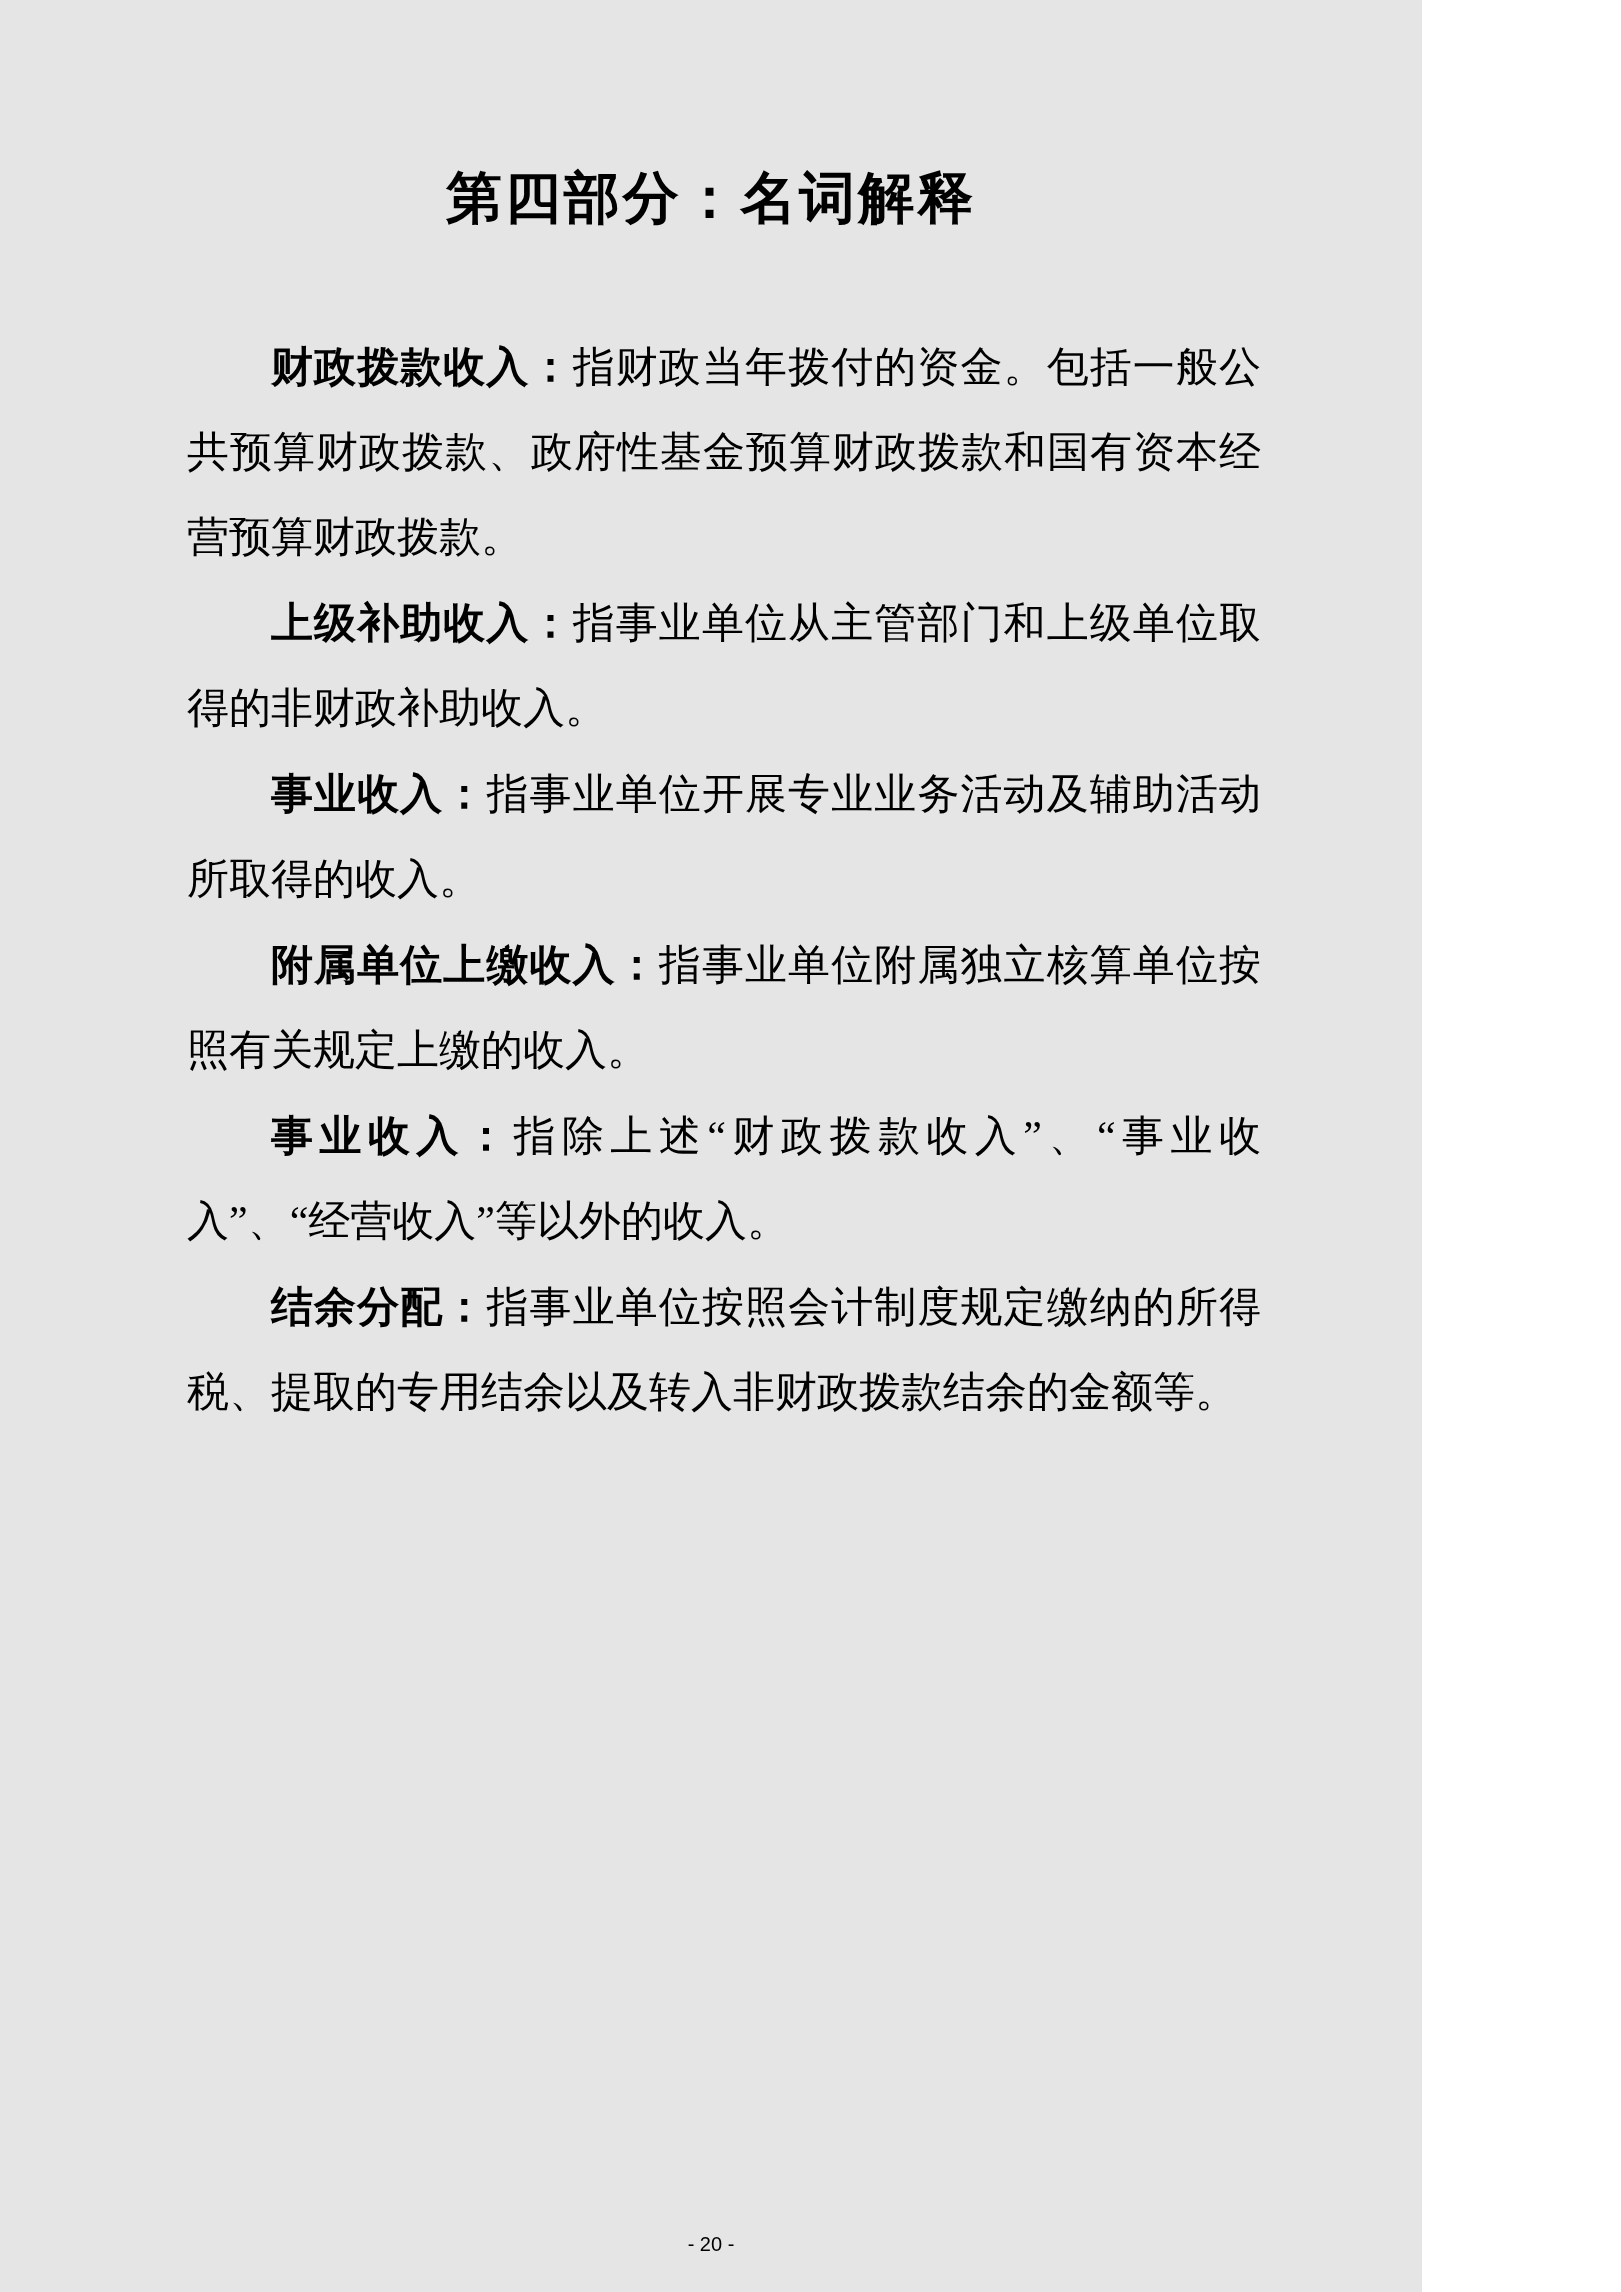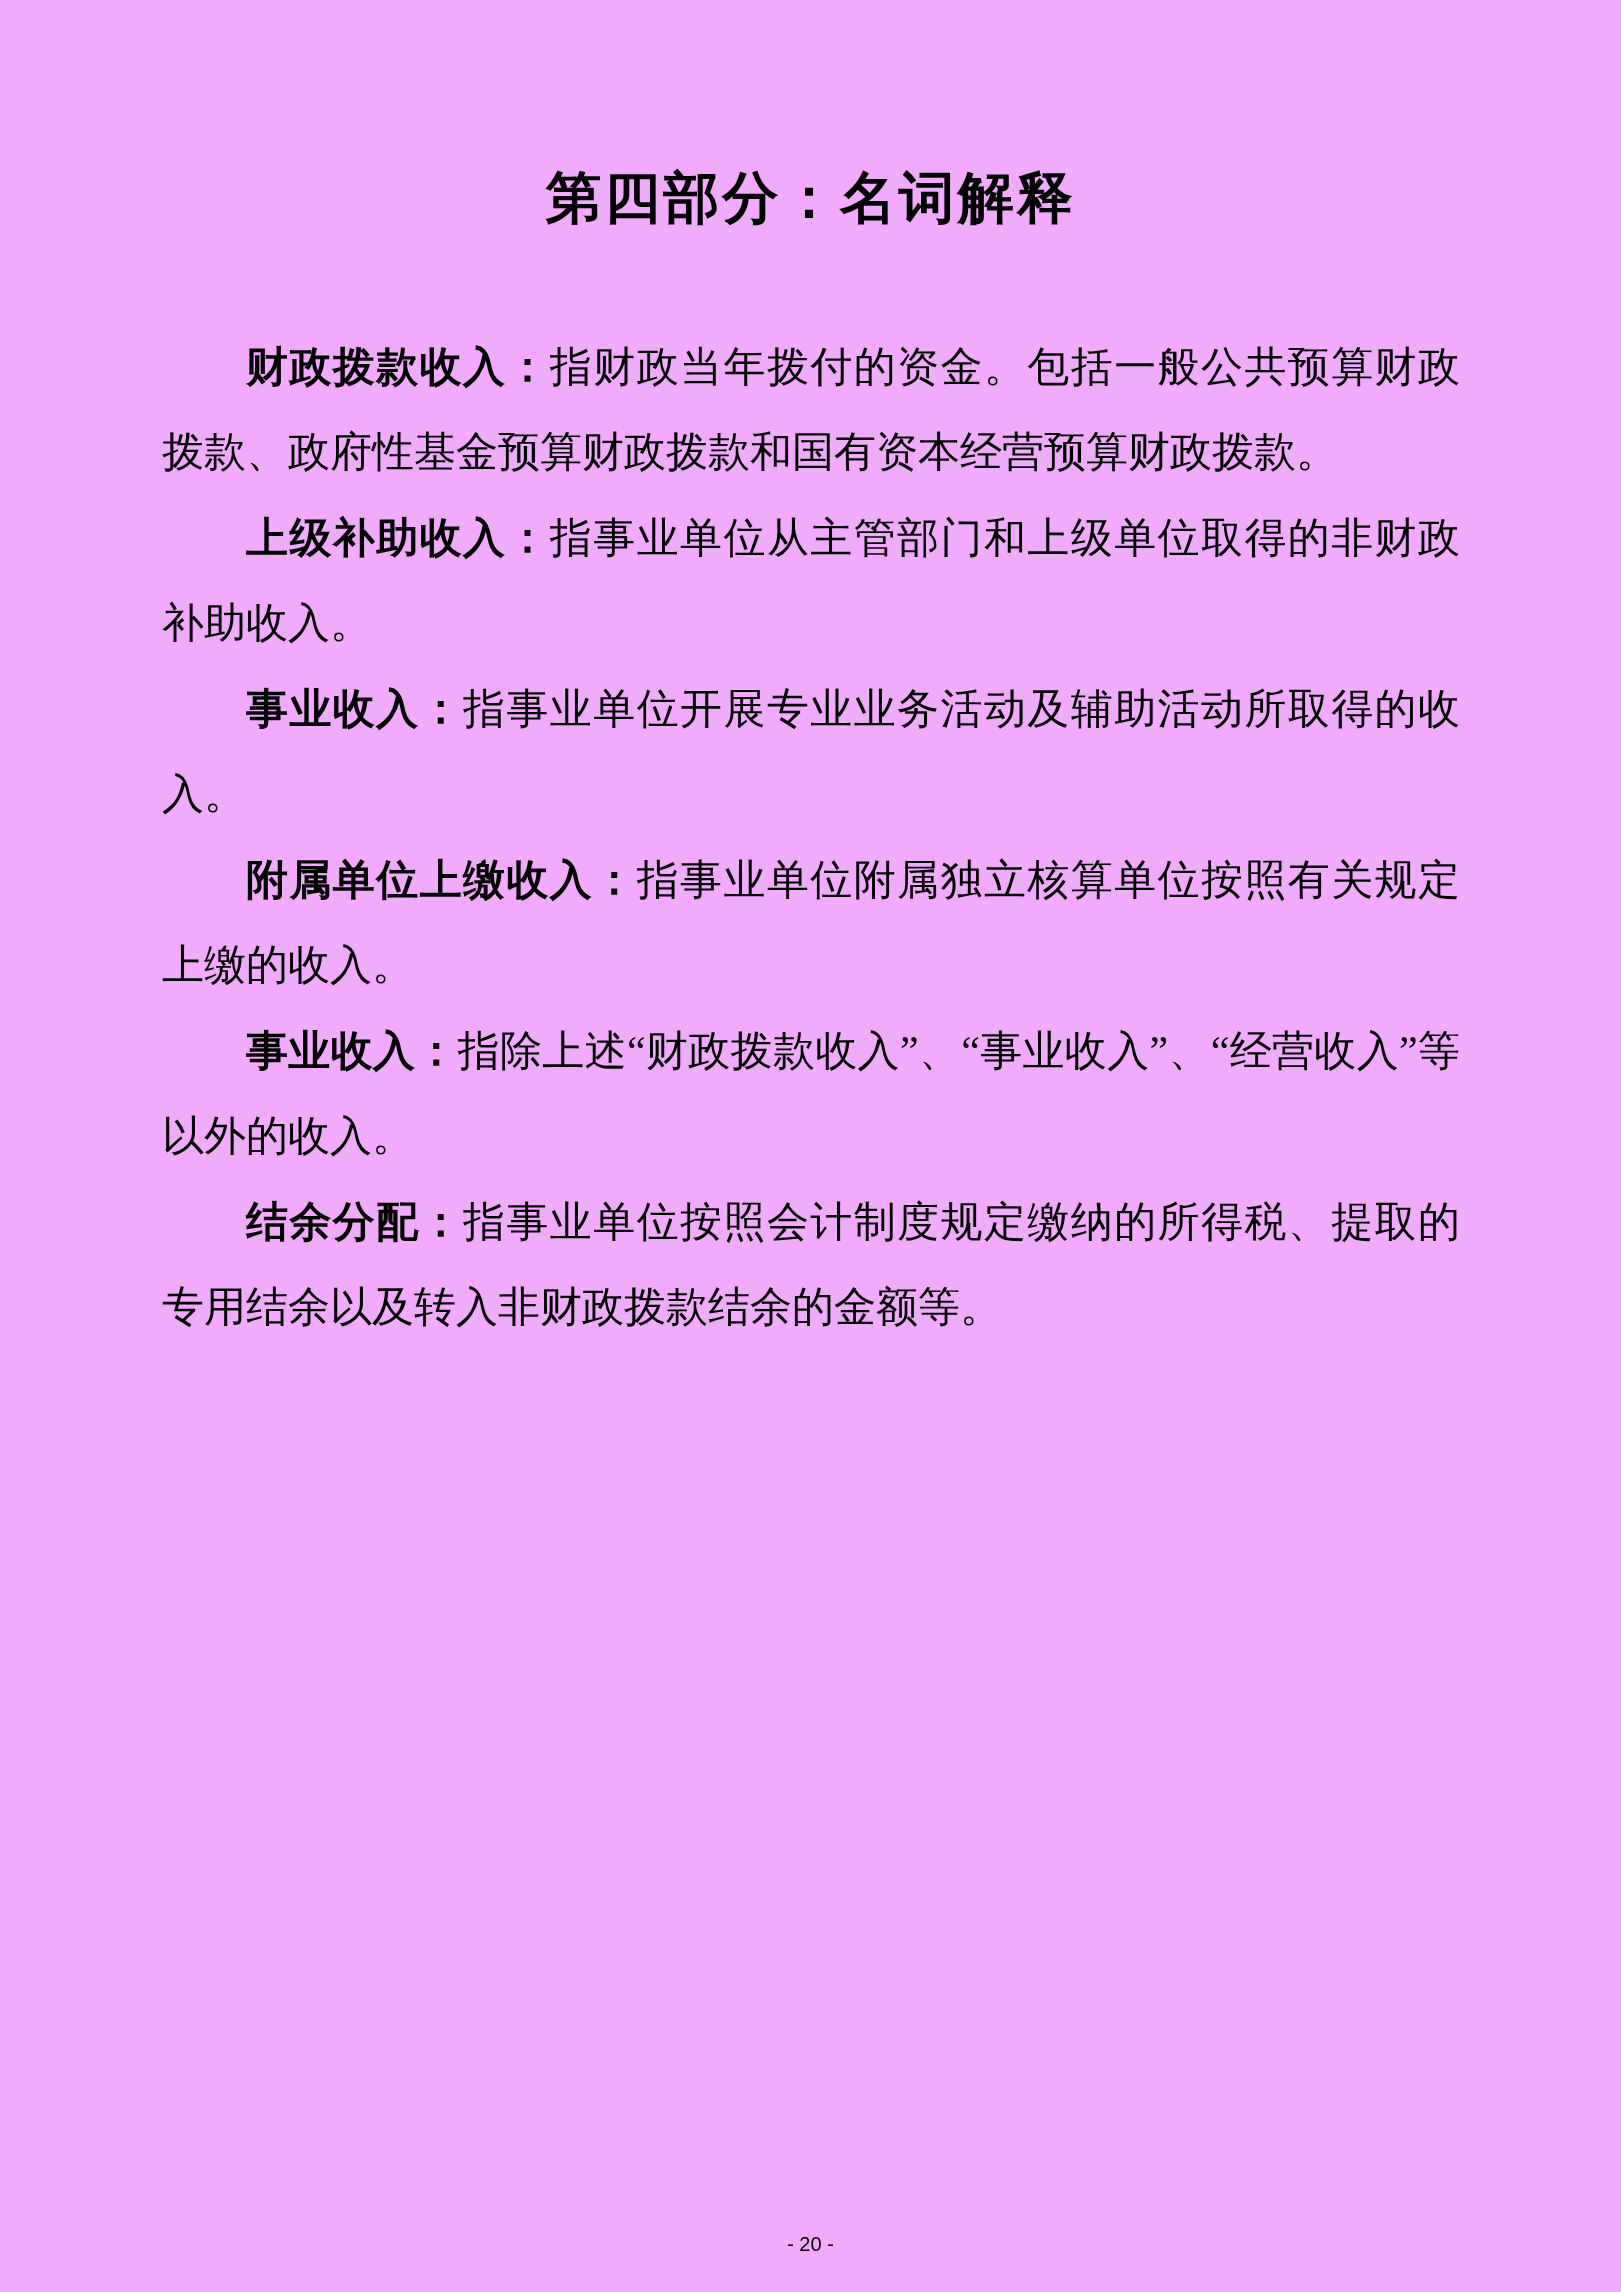--- a/index.html
+++ b/index.html
@@ -2,23 +2,23 @@
 <html><head>
 <meta charset="utf-8">
 <style>
   html, body {
     margin: 0;
     padding: 0;
     background: #ffffff;
   }
   .page {
     position: relative;
-    width: 1621px;
+    width: 1422px;
     height: 2293px;
-    background: #f0abfc;
+    background: #e5e5e5;
     color: #000000;
     overflow: hidden;
     box-sizing: border-box;
   }
   .doc-title {
     margin: 0;
     padding-top: 165px;
     text-align: center;
     font-family: "Liberation Sans", "DejaVu Sans", sans-serif;
     font-weight: 700;
@@ -29,20 +29,21 @@
   }
   .glossary {
     margin-top: 94px;
     padding: 0 161px 0 162px;
     font-family: "Liberation Serif", "DejaVu Serif", serif;
     font-size: 42px;
     line-height: 85px;
     color: #000000;
     text-align: justify;
     text-justify: inter-character;
+    margin-left: 25px;
   }
   .para {
     margin: 0;
     text-indent: 84px;
   }
   .term {
     font-family: "Liberation Sans", "DejaVu Sans", sans-serif;
     font-weight: 700;
   }
   .def {

